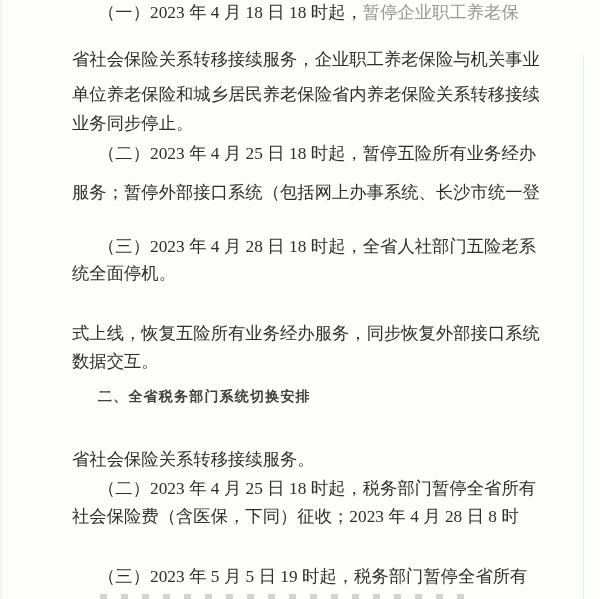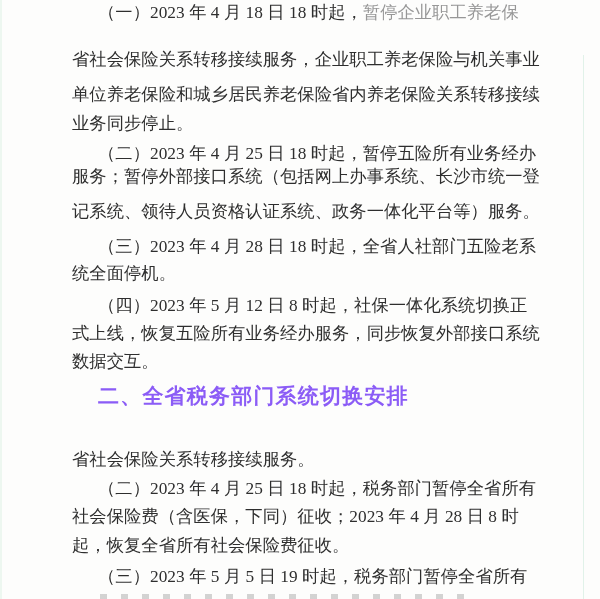--- a/index.html
+++ b/index.html
@@ -21,23 +21,23 @@
     font-size:17.3px;
     line-height:22px;
     white-space:nowrap;
     letter-spacing:0.05px;
     color:var(--ink,#2e2e2e);
   }
   .indent{padding-left:26px;}
   .heading{
     font-family:"Liberation Sans","DejaVu Sans",sans-serif;
     font-weight:700;
-    font-size:21px;
+    font-size:14px;
     letter-spacing:1.2px;
-    color:#8b5cf6;
+    color:#404040;
   }
   .faded{color:var(--faded,#979797);}
   
   .scan-streak{
     position:absolute;
     left:583px;top:55px;bottom:0;
     width:1px;
     background:var(--artifact,#d9efe3);
     opacity:.8;
   }
@@ -66,37 +66,34 @@
 
 <div class="page" style="--bg: #fdfdfc; --ink: #2e2e2e; --faded: #979797; --artifact: #d9efe3;">
 
   <div class="doc-line indent" style="top:2px"><span>（一）2023 年 4 月 18 日 18 时起，</span><span class="faded">暂停企业职工养老保</span></div>
 
   <div class="doc-line" style="top:49px">省社会保险关系转移接续服务，企业职工养老保险与机关事业</div>
   <div class="doc-line" style="top:84px">单位养老保险和城乡居民养老保险省内养老保险关系转移接续</div>
   <div class="doc-line" style="top:113px">业务同步停止。</div>
 
   <div class="doc-line indent" style="top:143px">（二）2023 年 4 月 25 日 18 时起，暂停五险所有业务经办</div>
-  <div class="doc-line" style="top:166px">服务；暂停外部接口系统（包括网上办事系统、长沙市统一登</div>
-  <div class="doc-line" style="top:201px">记系统、领待人员资格认证系统、政务一体化平台等）服务。</div>
+  <div class="doc-line" style="top:182px">服务；暂停外部接口系统（包括网上办事系统、长沙市统一登</div>
 
   <div class="doc-line indent" style="top:236px">（三）2023 年 4 月 28 日 18 时起，全省人社部门五险老系</div>
   <div class="doc-line" style="top:263px">统全面停机。</div>
 
-  <div class="doc-line indent" style="top:295px">（四）2023 年 5 月 12 日 8 时起，社保一体化系统切换正</div>
   <div class="doc-line" style="top:323px">式上线，恢复五险所有业务经办服务，同步恢复外部接口系统</div>
   <div class="doc-line" style="top:351px">数据交互。</div>
 
   <div class="doc-line indent heading" style="top:385px">二、全省税务部门系统切换安排</div>
 
   <div class="doc-line" style="top:449px">省社会保险关系转移接续服务。</div>
 
   <div class="doc-line indent" style="top:478px">（二）2023 年 4 月 25 日 18 时起，税务部门暂停全省所有</div>
   <div class="doc-line" style="top:506px">社会保险费（含医保，下同）征收；2023 年 4 月 28 日 8 时</div>
-  <div class="doc-line" style="top:535px">起，恢复全省所有社会保险费征收。</div>
 
   <div class="doc-line indent" style="top:566px">（三）2023 年 5 月 5 日 19 时起，税务部门暂停全省所有</div>
 
   <div class="clipped-line"></div>
   <div class="scan-streak"></div>
   <div class="scan-edge-left"></div>
 
 </div>
 
 </body></html>

